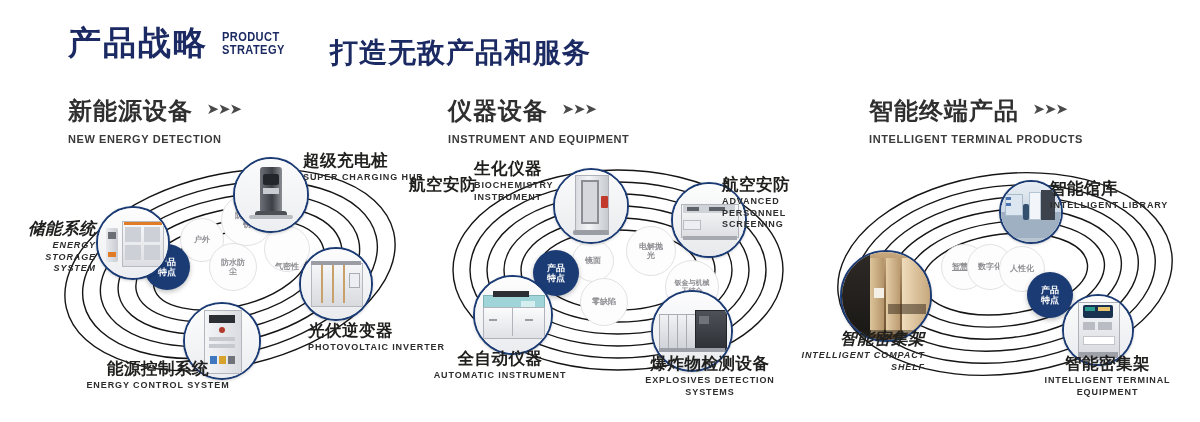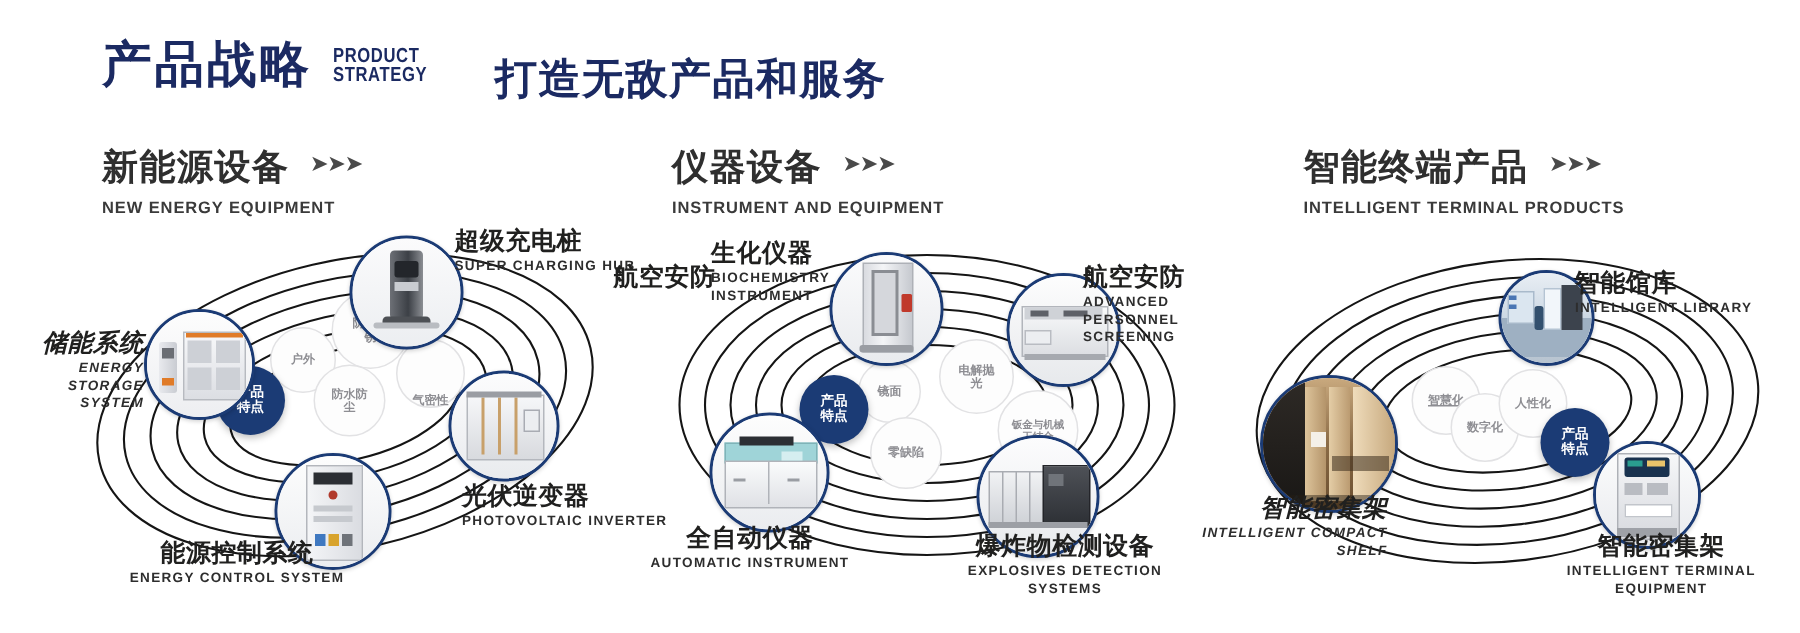--- a/index.html
+++ b/index.html
@@ -81,21 +81,21 @@
     <div class="hdr-en">
       <span>PRODUCT</span>
       <span>STRATEGY</span>
     </div>
   </div>
   <div class="hdr-sub">打造无敌产品和服务</div>
 
   <div class="sect-title" style="left:68px;top:95px;">
     <span class="cn">新能源设备</span>
     <span class="arrows">➤➤➤</span>
-    <div class="en">NEW ENERGY EQUIPMENT</div>
+    <div class="en">NEW ENERGY DETECTION</div>
   </div>
 
   <div class="sect-title" style="left:448px;top:95px;">
     <span class="cn">仪器设备</span>
     <span class="arrows">➤➤➤</span>
     <div class="en">INSTRUMENT AND EQUIPMENT</div>
   </div>
 
   <div class="sect-title" style="left:834px;top:95px;margin-left:35px;">
     <span class="cn">智能终端产品</span>
@@ -301,21 +301,21 @@
         <ellipse cx="190" cy="122" rx="168" ry="100" transform="rotate(-7 190 122)"></ellipse>
         <ellipse cx="190" cy="122" rx="151" ry="88" transform="rotate(-7 190 122)"></ellipse>
         <ellipse cx="190" cy="122" rx="134" ry="76" transform="rotate(-7 190 122)"></ellipse>
         <ellipse cx="190" cy="122" rx="117" ry="64" transform="rotate(-7 190 122)"></ellipse>
         <ellipse cx="190" cy="122" rx="100" ry="52" transform="rotate(-7 190 122)"></ellipse>
         <ellipse cx="190" cy="122" rx="83" ry="40" transform="rotate(-7 190 122)"></ellipse>
       </g>
     </svg>
 
     <div class="bub" style="left:126px;top:92px;width:44px;height:44px;font-size:8px;text-decoration:underline;">智慧化</div>
-    <div class="bub" style="left:152px;top:110px;width:44px;height:44px;font-size:8px;">数字化</div>
+    <div class="bub" style="left:152px;top:92px;width:44px;height:44px;font-size:8px;">数字化</div>
     <div class="bub" style="left:184px;top:94px;width:44px;height:44px;font-size:8px;">人性化</div>
     <div class="bub core" style="left:212px;top:120px;width:46px;height:46px;font-size:9px;">
         <span style="display:block;width:22px;">产品特点</span>
       </div>
 
     <div class="node" style="left:184px;top:28px;width:60px;height:60px;">
       <div class="ph" style="background:linear-gradient(180deg,#e9eef4 0%,#c9d6e2 55%,#b7c3cf 100%);">
         <div class="px" style="left:0px;top:30px;width:60px;height:26px;background:#9eb0c2;"></div>
         <div class="px" style="left:4px;top:12px;width:16px;height:20px;background:#dbe6f0;border:1px solid #a9bacb;"></div>
         <div class="px" style="left:5px;top:15px;width:5px;height:3px;background:#4a76b4;"></div>

